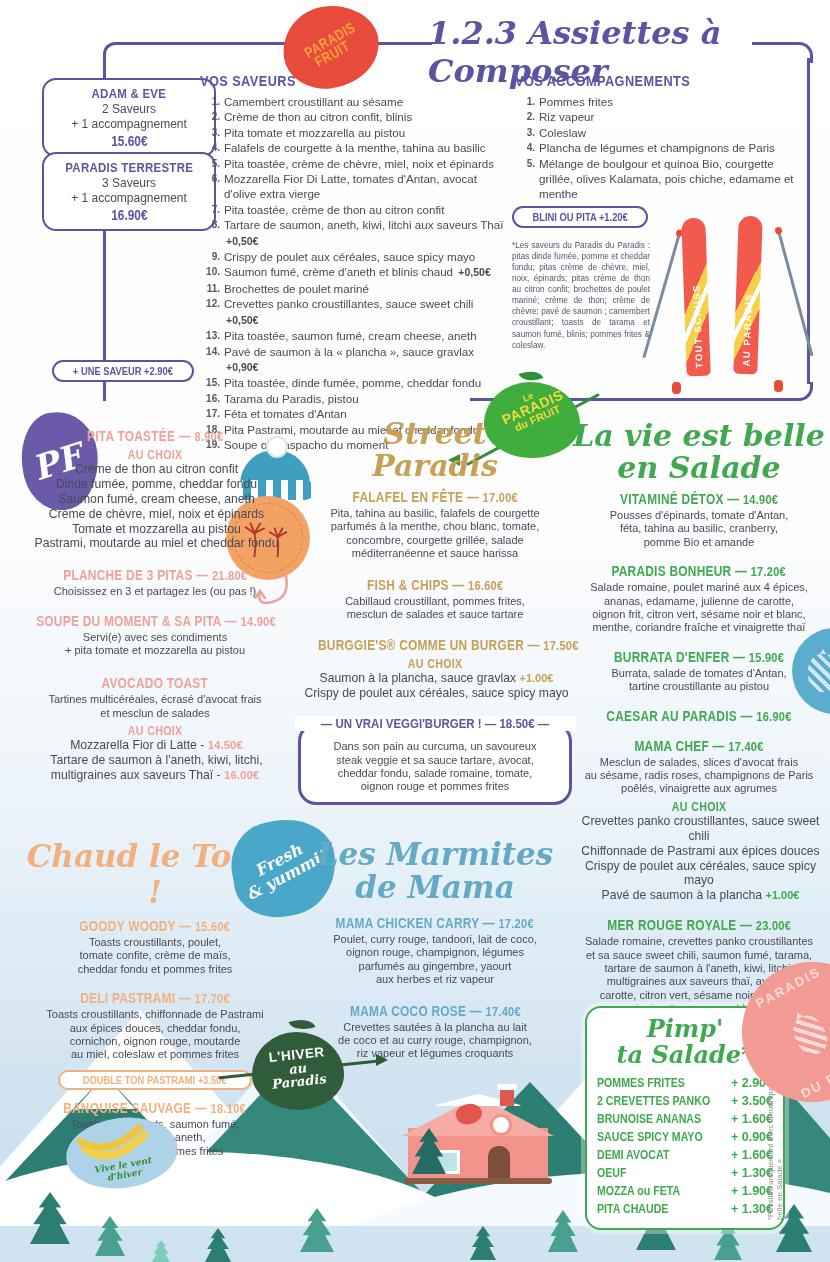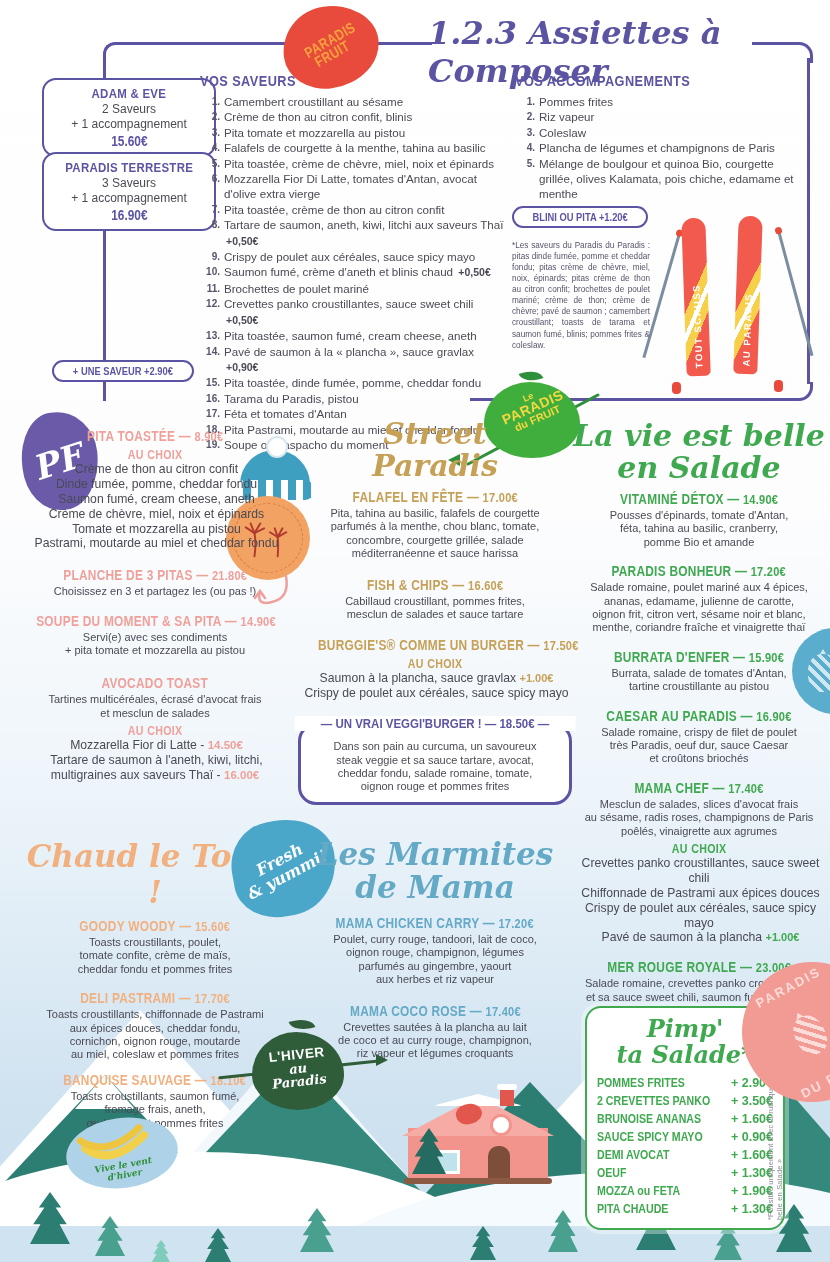--- a/index.html
+++ b/index.html
@@ -467,23 +467,20 @@
 oignon frit, citron vert, sésame noir et blanc,
 menthe, coriandre fraîche et vinaigrette thaï</div>
     <div class="dn green" style="margin-top:14px;">
       <span class="sx"><span>BURRATA D'ENFER</span> <span>—</span> <span class="pr">15.90€</span></span>
     </div>
     <div class="dd">Burrata, salade de tomates d'Antan,
 tartine croustillante au pistou</div>
     <div class="dn green" style="margin-top:14px;">
       <span class="sx"><span>CAESAR AU PARADIS</span> <span>—</span> <span class="pr">16.90€</span></span>
     </div>
-    <div class="dd">Salade romaine, crispy de filet de poulet
-très Paradis, oeuf dur, sauce Caesar
-et croûtons briochés</div>
     <div class="dn green" style="margin-top:14px;">
       <span class="sx"><span>MAMA CHEF</span> <span>—</span> <span class="pr">17.40€</span></span>
     </div>
     <div class="dd">Mesclun de salades, slices d'avocat frais
 au sésame, radis roses, champignons de Paris
 poêlés, vinaigrette aux agrumes</div>
     <div class="aux green"><span class="sx">AU CHOIX</span></div>
     <div>
 
         <div class="opt"><span class="b green"></span><span>Crevettes panko croustillantes, sauce sweet chili</span> </div>
@@ -518,20 +515,21 @@
     <div class="dd">Toasts croustillants, poulet,
 tomate confite, crème de maïs,
 cheddar fondu et pommes frites</div>
     <div class="dn orange" style="margin-top:14px;">
       <span class="sx"><span>DELI PASTRAMI</span> <span>—</span> <span class="pr">17.70€</span></span>
     </div>
     <div class="dd">Toasts croustillants, chiffonnade de Pastrami
 aux épices douces, cheddar fondu,
 cornichon, oignon rouge, moutarde
 au miel, coleslaw et pommes frites</div>
+    <div style="margin-top:8px;"><span class="pill2"><span class="sx">DOUBLE TON PASTRAMI +3.50€</span></span></div>
     <div class="dn orange" style="margin-top:10px;">
       <span class="sx"><span>BANQUISE SAUVAGE</span> <span>—</span> <span class="pr">18.10€</span></span>
     </div>
     <div class="dd">Toasts croustillants, saumon fumé,
 fromage frais, aneth,
 œuf poché et pommes frites</div>
   </div>
 
   <div class="abs bananaoval">
     <svg width="100" height="44" viewBox="0 0 100 44" style="position:absolute;left:6px;top:4px;">

